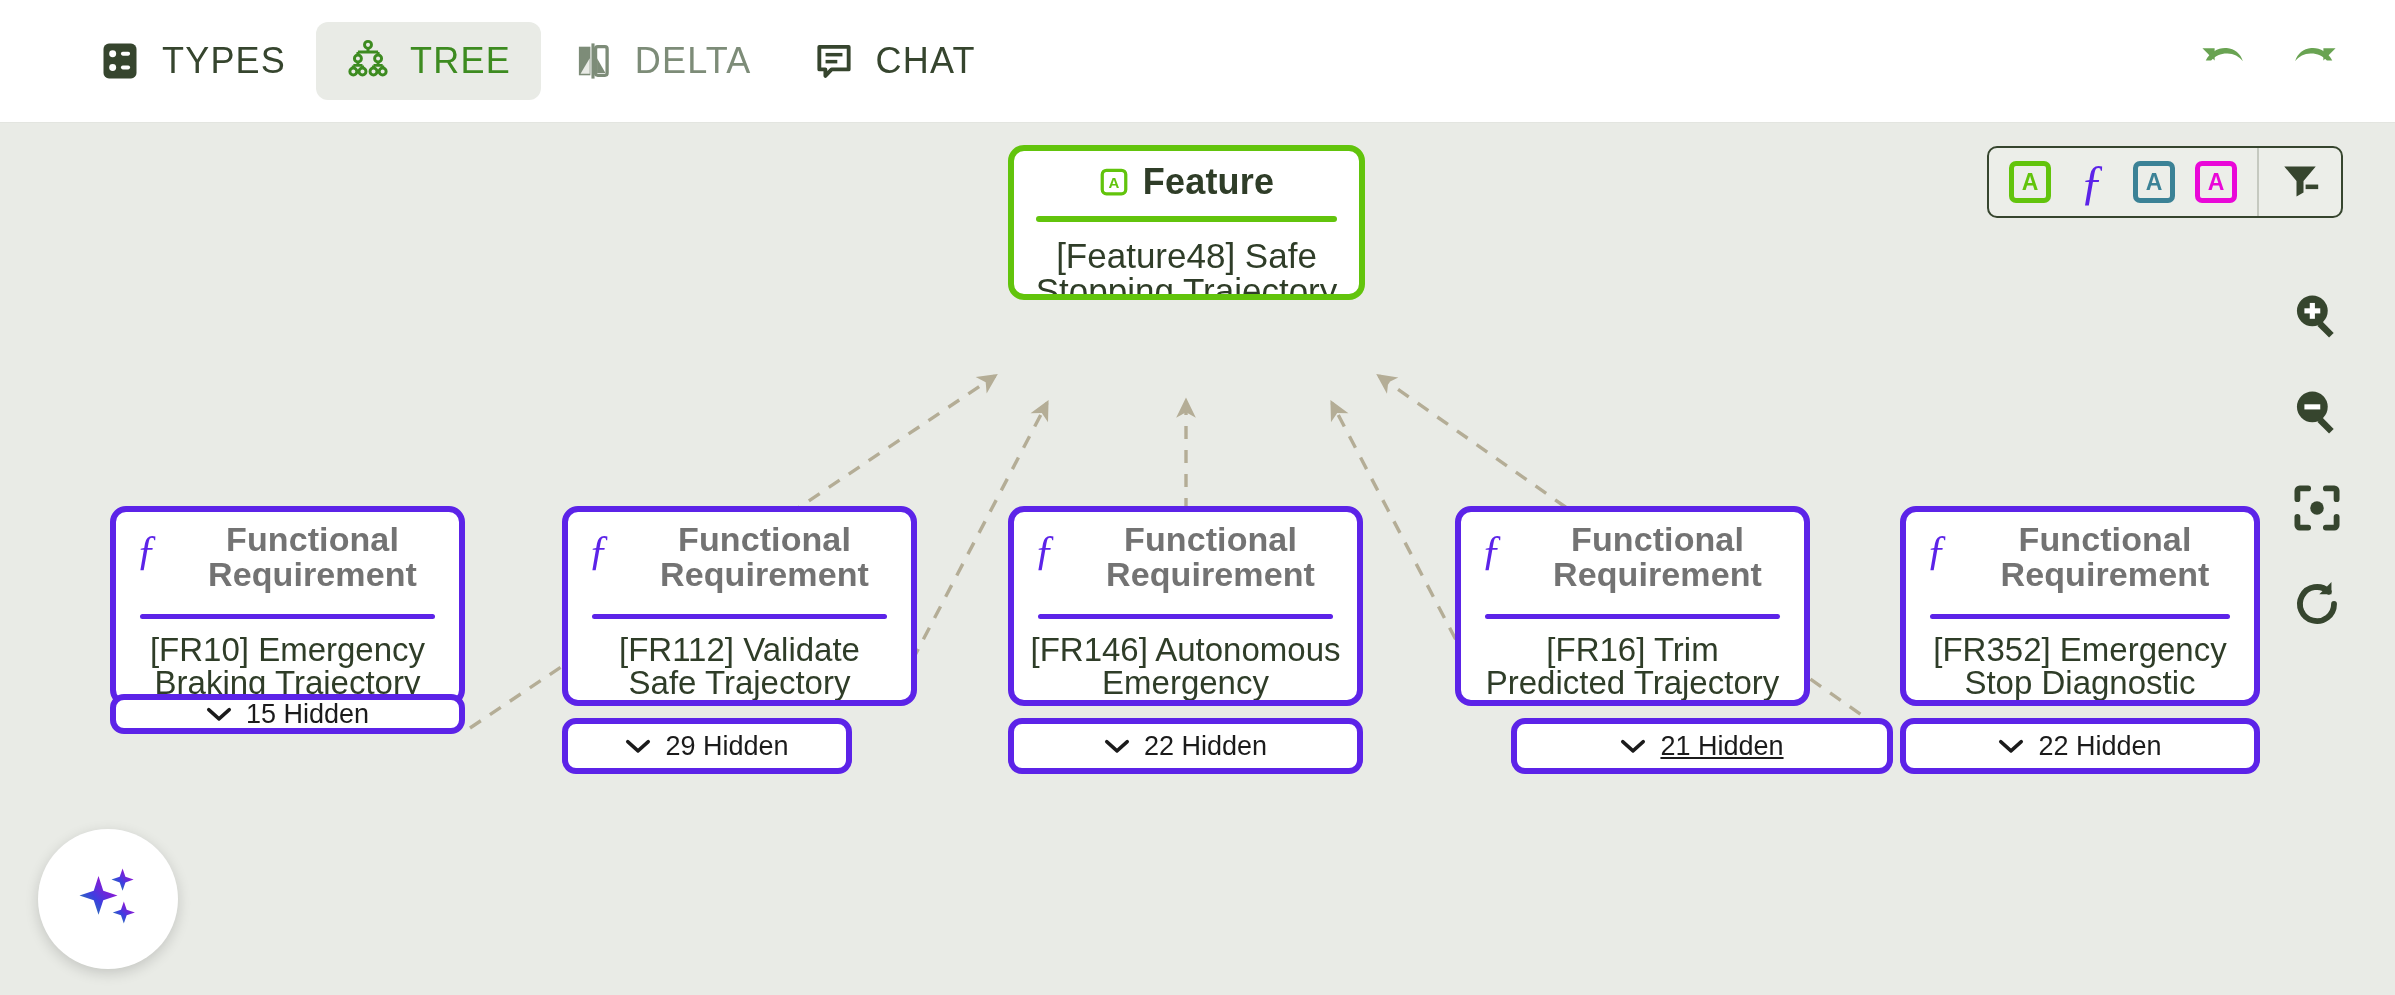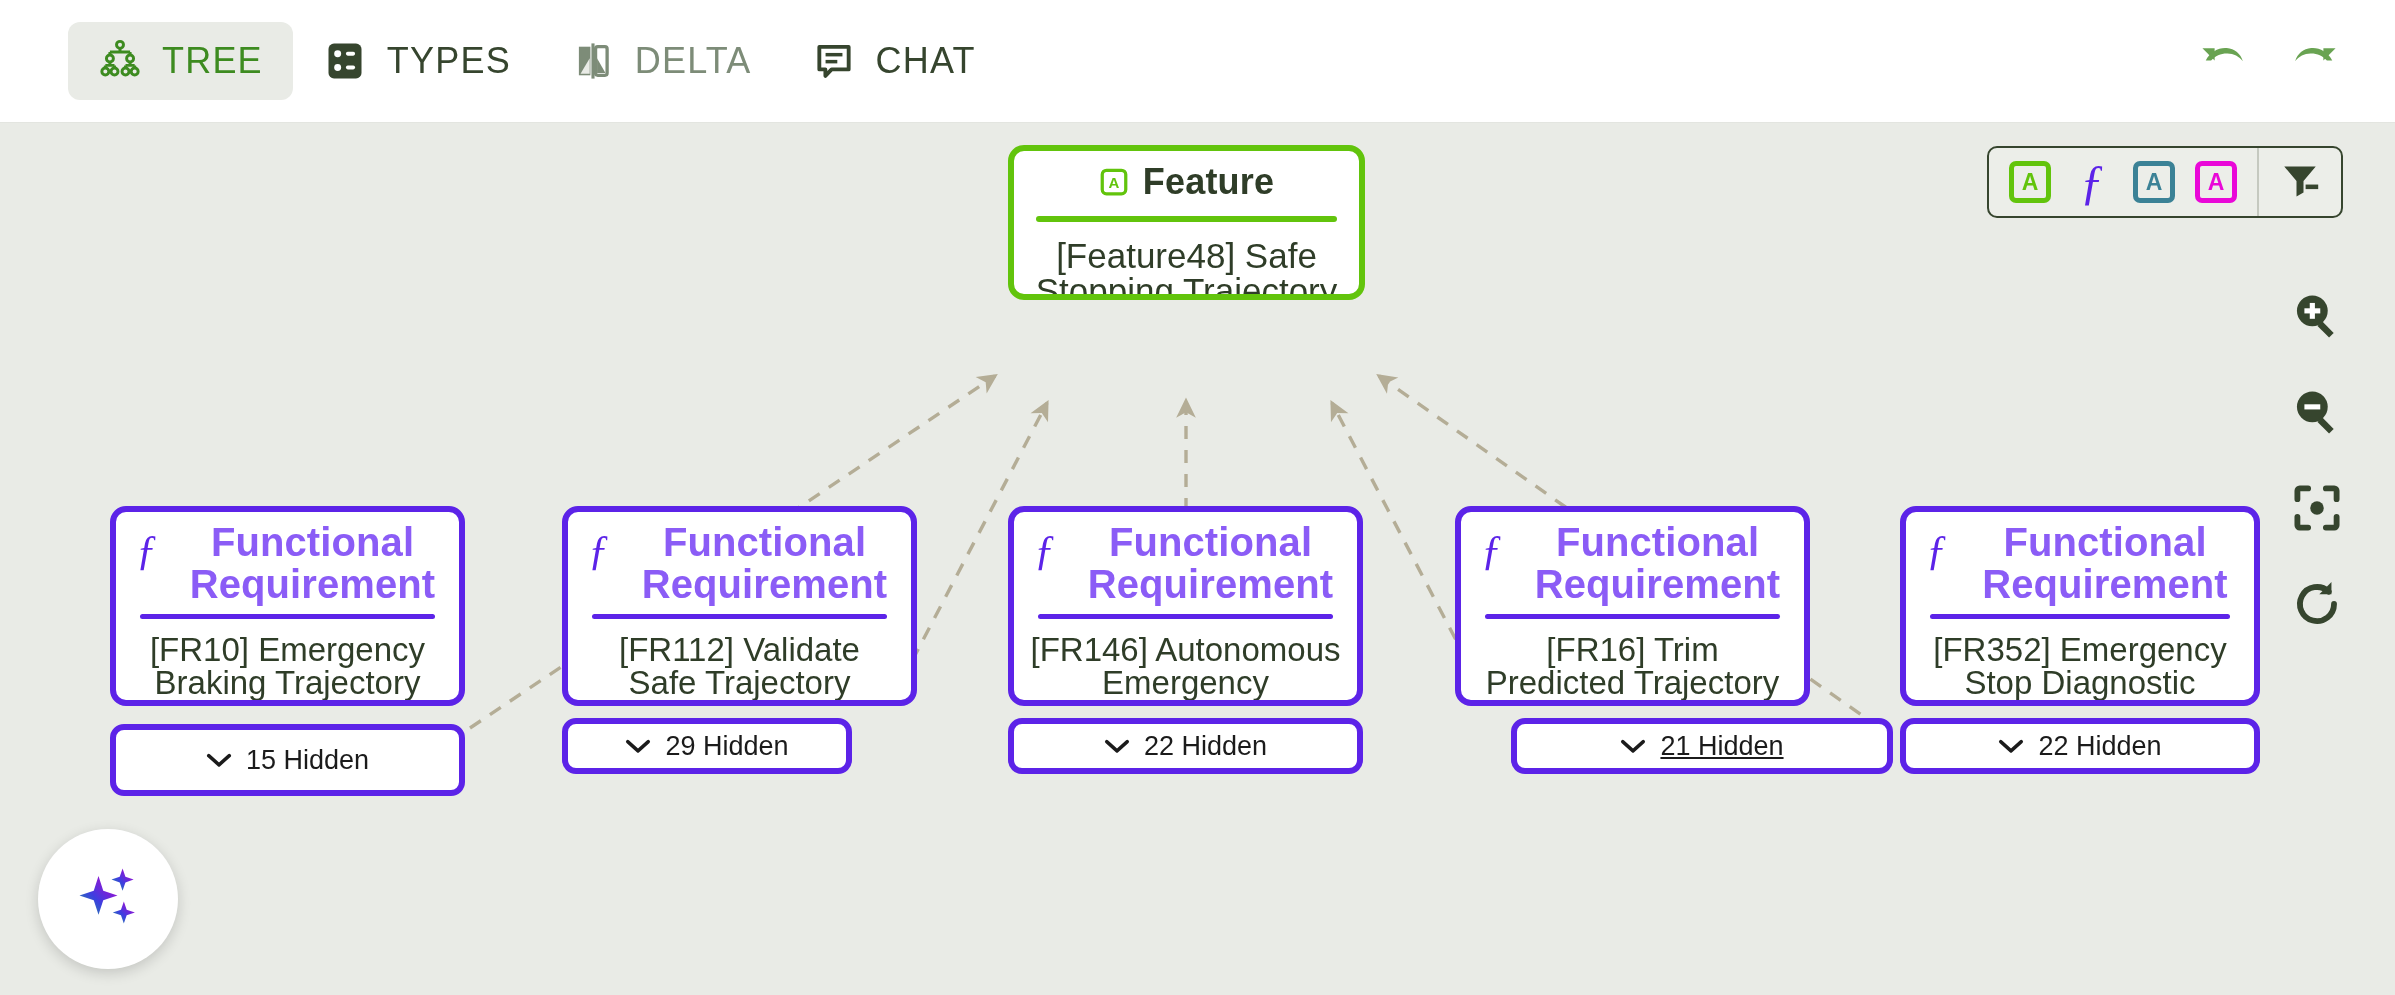--- a/index.html
+++ b/index.html
@@ -89,21 +89,21 @@
 
   
   .fr-head { position: relative; height: 96px; padding: 10px 10px 0 10px; }
   .fr-head .fico {
     position: absolute; left: 20px; top: 14px;
     font-family: "Liberation Serif", serif;
     font-style: italic; font-size: 42px; color: #5c23e8; font-weight: 400;
   }
   .fr-head .ftitle {
     padding-left: 56px; padding-right: 6px;
-    font-size: 40px; font-weight: 700; color: #8b5cf6;
+    font-size: 34px; font-weight: 700; color: #737373;
     text-align: center; line-height: 1.04; letter-spacing: .1px;
   }
 
   
   .hidden-pill {
     position: absolute;
     background: #ffffff;
     border: 6px solid #5c23e8;
     border-radius: 14px;
     display: flex; align-items: center; justify-content: center;
@@ -164,50 +164,50 @@
     cursor: pointer;
   }
 </style>
 </head>
 <body>
 
 <div id="app">
 
   <div class="topbar">
     <div class="tabs">
+
+      <div class="tab">
+        <span class="tab-ico">
+          <svg viewBox="0 0 24 24" width="44" height="44">
+            <rect x="3" y="2.5" width="18" height="19" rx="3" fill="#36452e"></rect>
+            <circle cx="8" cy="8" r="1.9" fill="#ffffff"></circle>
+            <rect x="12.5" y="7" width="5" height="2.1" rx="1" fill="#ffffff"></rect>
+            <circle cx="8" cy="15.5" r="1.9" fill="#ffffff"></circle>
+            <rect x="12.5" y="14.5" width="5" height="2.1" rx="1" fill="#ffffff"></rect>
+          </svg>
+        </span>
+        <span class="tab-lbl">TYPES</span>
+      </div>
 
       <div class="tab active">
         <span class="tab-ico">
           <svg viewBox="0 0 24 24" width="44" height="44" fill="none" stroke="#3d8b20" stroke-width="1.6">
             <circle cx="12" cy="3.2" r="1.9"></circle>
             <path d="M12 5.1v2.0 M6.5 7.1h11 M6.5 7.1v1.6 M17.5 7.1v1.6"></path>
             <circle cx="6.5" cy="10.6" r="1.9"></circle>
             <circle cx="17.5" cy="10.6" r="1.9"></circle>
             <path d="M4 14.4h5 M4 14.4v1.4 M9 14.4v1.4 M6.5 12.5v1.9"></path>
             <path d="M15 14.4h5 M15 14.4v1.4 M20 14.4v1.4 M17.5 12.5v1.9"></path>
             <circle cx="4" cy="17.7" r="1.9"></circle>
             <circle cx="9" cy="17.7" r="1.9"></circle>
             <circle cx="15" cy="17.7" r="1.9"></circle>
             <circle cx="20" cy="17.7" r="1.9"></circle>
           </svg>
         </span>
         <span class="tab-lbl">TREE</span>
-      </div>
-
-      <div class="tab">
-        <span class="tab-ico">
-          <svg viewBox="0 0 24 24" width="44" height="44">
-            <rect x="3" y="2.5" width="18" height="19" rx="3" fill="#36452e"></rect>
-            <circle cx="8" cy="8" r="1.9" fill="#ffffff"></circle>
-            <rect x="12.5" y="7" width="5" height="2.1" rx="1" fill="#ffffff"></rect>
-            <circle cx="8" cy="15.5" r="1.9" fill="#ffffff"></circle>
-            <rect x="12.5" y="14.5" width="5" height="2.1" rx="1" fill="#ffffff"></rect>
-          </svg>
-        </span>
-        <span class="tab-lbl">TYPES</span>
       </div>
 
 
       <div class="tab muted">
         <span class="tab-ico">
           <svg viewBox="0 0 24 24" width="44" height="44">
             <path d="M10.6 4.2h-6.3v15.6h6.3z" fill="#7d8c78"></path>
             <path d="M5.2 18.9l5 -8.4v8.4z" fill="#e9ebe6"></path>
             <rect x="13.4" y="4.2" width="6.3" height="15.6" rx="1.2" fill="none" stroke="#7d8c78" stroke-width="1.8"></rect>
             <path d="M14.2 18.5v-8.0l4.6 8.0z" fill="#7d8c78"></path>
@@ -282,21 +282,21 @@
     </div>
 
     <div class="node" style="left:110px; top:383px; width:355px; height:200px;">
       <div class="fr-head">
         <span class="fico">ƒ</span>
         <div class="ftitle">Functional Requirement</div>
       </div>
       <div class="node-divider"></div>
       <div class="node-body">[FR10] Emergency Braking Trajectory Generation</div>
     </div>
-    <div class="hidden-pill" style="left:110px; top:601px; width:355px; height:72px;">
+    <div class="hidden-pill" style="left:110px; top:571px; width:355px; height:40px;">
       <svg class="chev" viewBox="0 0 24 14">
         <path d="M2.5 3 L12 11.5 L21.5 3" fill="none" stroke="#1b1b1b" stroke-width="3.2" stroke-linecap="round" stroke-linejoin="round"></path>
       </svg>
       <span>15 Hidden</span>
     </div>
 
     <div class="node" style="left:562px; top:383px; width:355px; height:200px;">
       <div class="fr-head">
         <span class="fico">ƒ</span>
         <div class="ftitle">Functional Requirement</div>

